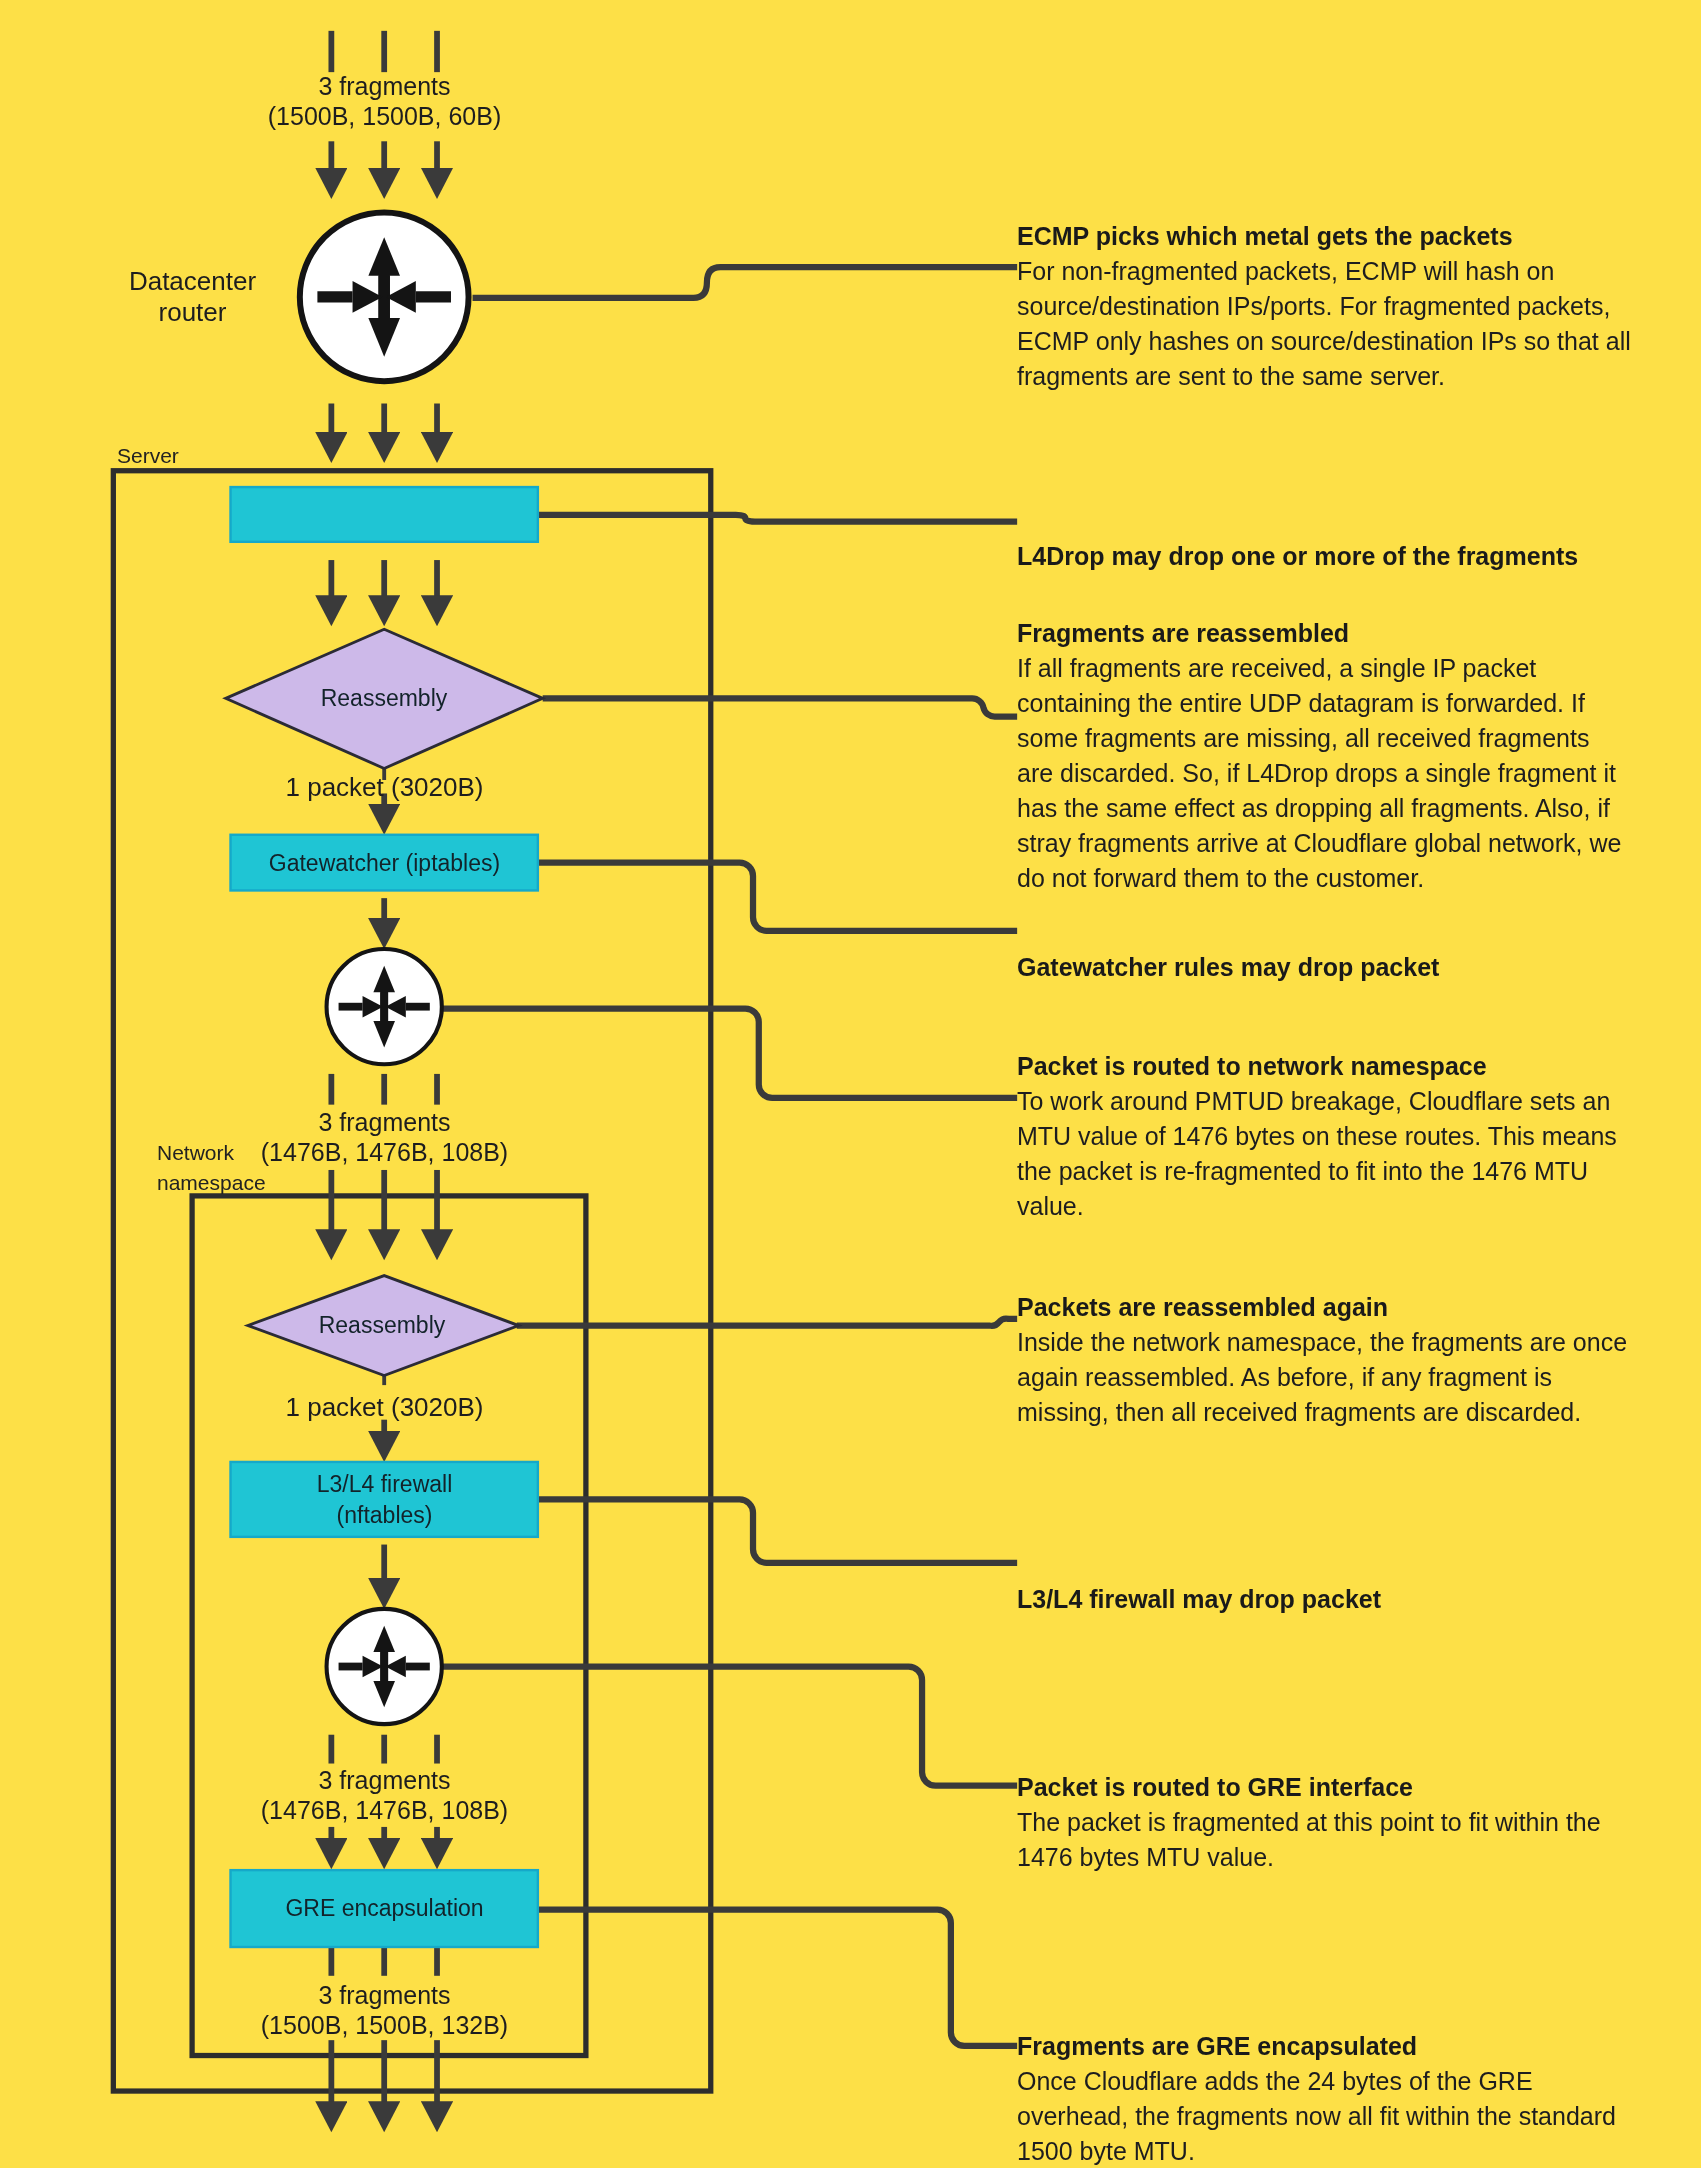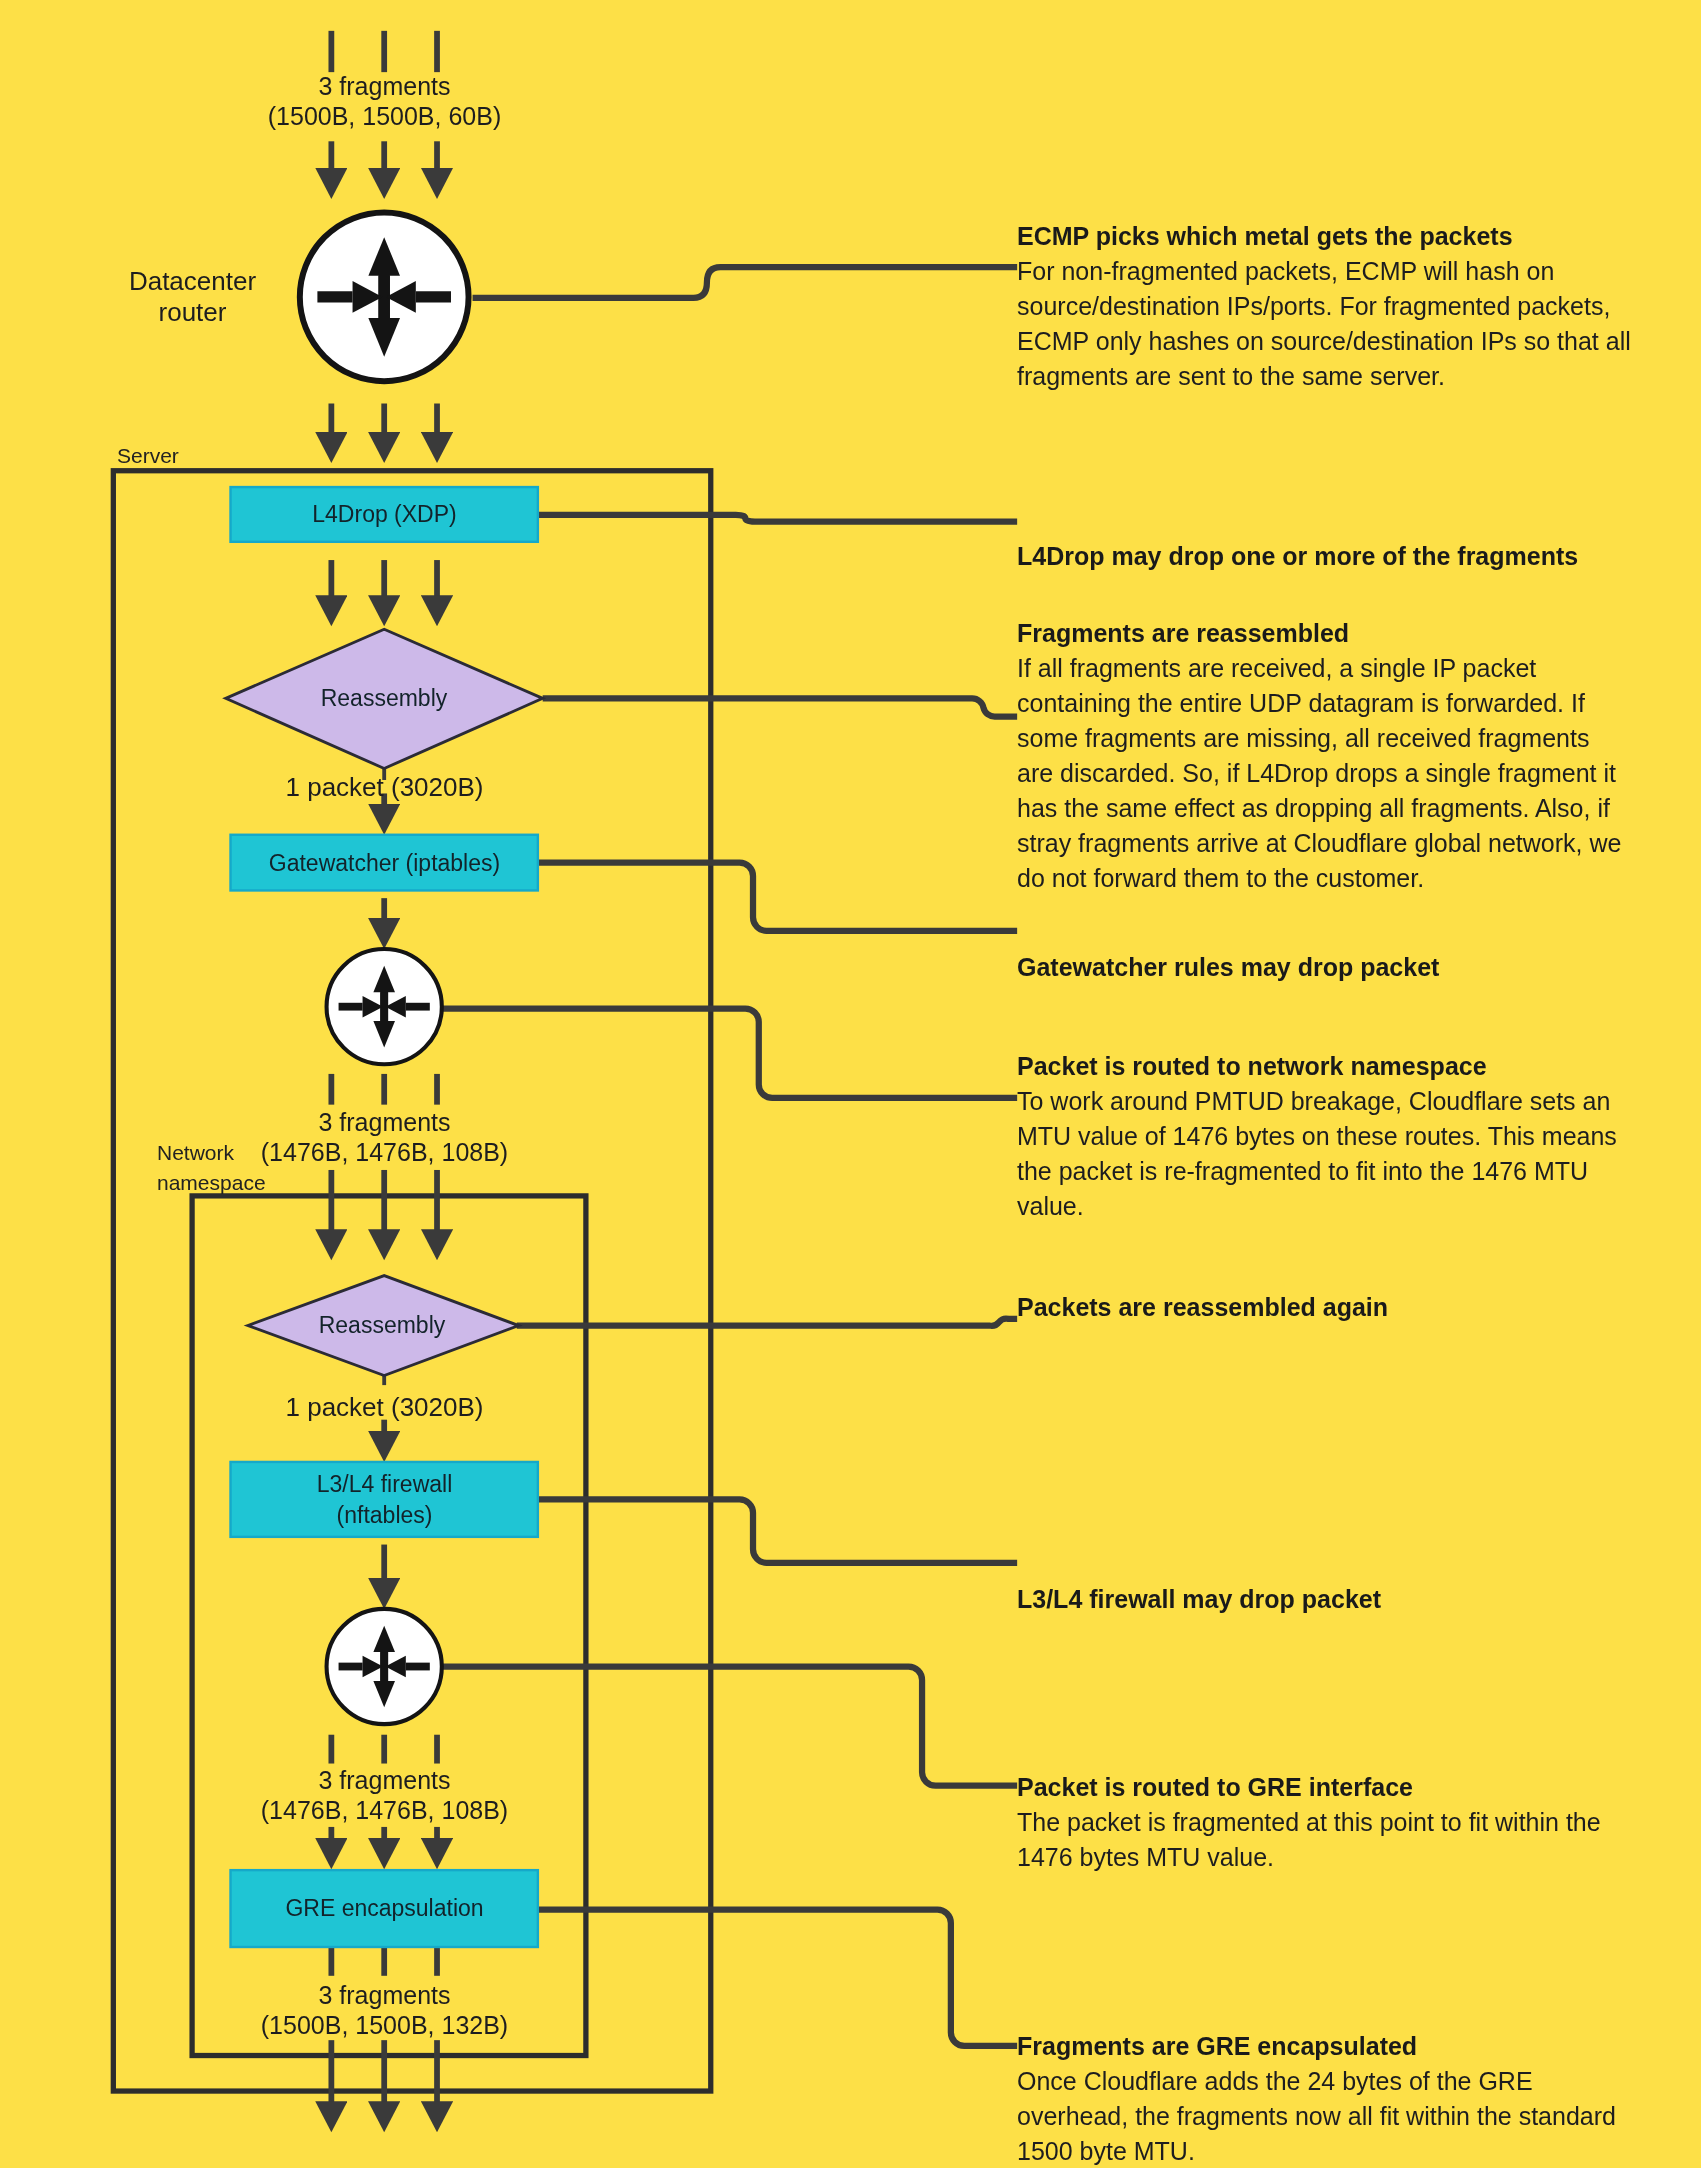--- a/index.html
+++ b/index.html
@@ -138,21 +138,20 @@
     <use href="#router" transform="translate(400,1735) scale(1.25)"></use>
     <rect x="240" y="1947" width="320" height="80" fill="#1fc5d4" stroke="#15a9c9" stroke-width="2.5"></rect>
   </svg>
 
   <div class="txt center frag" style="left:221px;top:71px;width:327px;">3 fragments
 (1500B, 1500B, 60B)</div>
   <div class="txt center big" style="left:106px;top:266px;width:173px;">Datacenter
 router</div>
   <div class="txt outerlabel" style="left:117px;top:441px;">Server</div>
 
-  <div class="boxlabel" style="left:231px;top:487px;width:307px;height:55px;">L4Drop (XDP)</div>
   <div class="boxlabel" style="left:288px;top:683px;width:192px;height:31px;">Reassembly</div>
   <div class="txt center big" style="left:221px;top:772px;width:327px;">1 packet (3020B)</div>
   <div class="boxlabel" style="left:231px;top:835px;width:307px;height:56px;text-align:center;">Gatewatcher (iptables)</div>
   <div class="txt center frag" style="left:221px;top:1107px;width:327px;">3 fragments
 (1476B, 1476B, 108B)</div>
 
   <div class="txt outerlabel" style="left:157px;top:1138px;width:144px;">Network
 namespace</div>
   <div class="boxlabel" style="left:286px;top:1310px;width:192px;height:31px;">Reassembly</div>
   <div class="txt center big" style="left:221px;top:1392px;width:327px;">1 packet (3020B)</div>
@@ -191,20 +190,23 @@
   </div>
   <div class="ann" style="top:1013px;">
     <div class="ann-h">Packet is routed to network namespace</div>
     <div class="ann-b">To work around PMTUD breakage, Cloudflare sets an
 MTU value of 1476 bytes on these routes. This means
 the packet is re-fragmented to fit into the 1476 MTU
 value.</div>
   </div>
   <div class="ann" style="top:1254px;">
     <div class="ann-h">Packets are reassembled again</div>
+    <div class="ann-b">Inside the network namespace, the fragments are once
+again reassembled. As before, if any fragment is
+missing, then all received fragments are discarded.</div>
   </div>
   <div class="ann" style="top:1546px;">
     <div class="ann-h">L3/L4 firewall may drop packet</div>
     <div class="ann-b"></div>
   </div>
   <div class="ann" style="top:1734px;">
     <div class="ann-h">Packet is routed to GRE interface</div>
     <div class="ann-b">The packet is fragmented at this point to fit within the
 1476 bytes MTU value.</div>
   </div>

